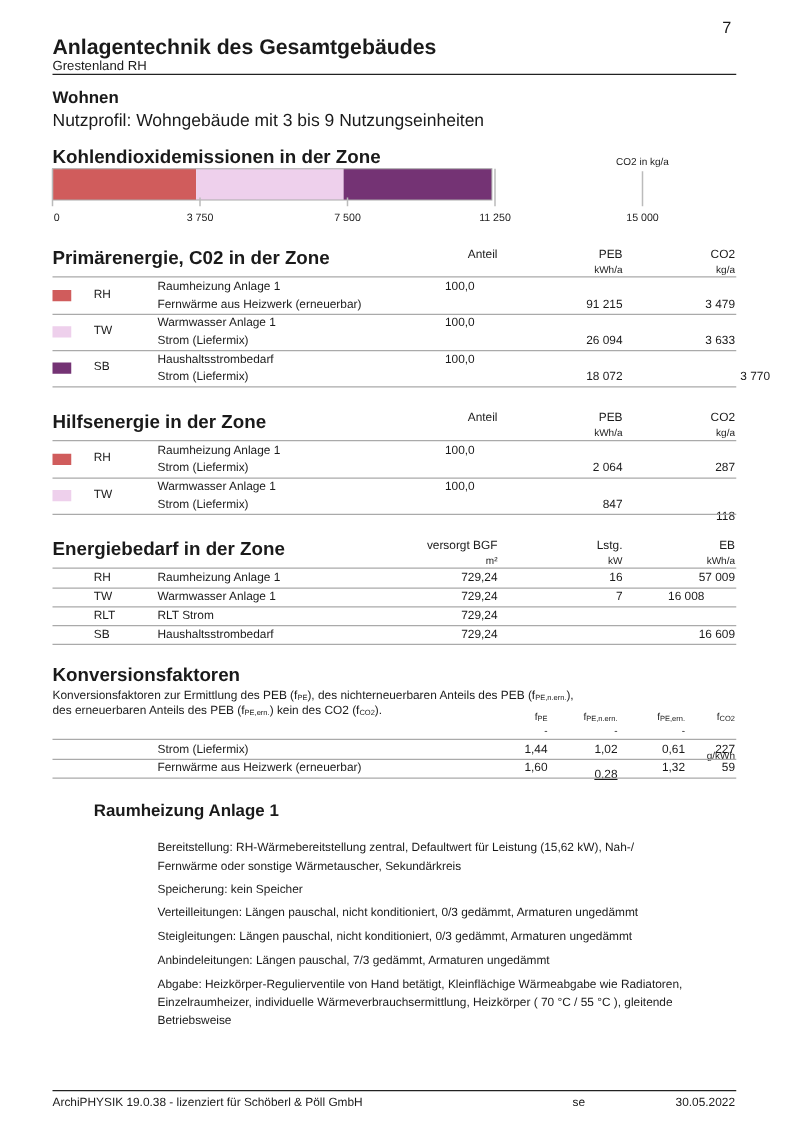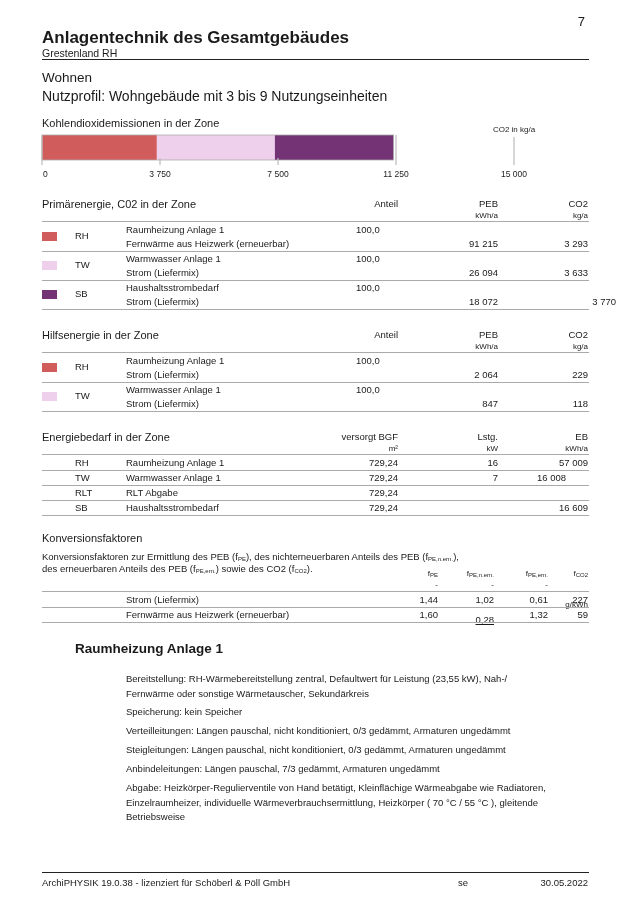--- a/index.html
+++ b/index.html
@@ -2,23 +2,23 @@
 <html><head>
 <meta charset="utf-8">
 <style>
   html, body { margin:0; padding:0; background:#fff; }
   body { width:637px; height:900px; position:relative; font-family:"Liberation Sans", sans-serif; color:#1a1a1a; overflow:hidden; }
   .abs { position:absolute; }
   .pagenum { right:52px; top:14px; font-size:13px; }
   .title { left:42px; top:28px; font-size:17px; font-weight:bold; }
   .subtitle { left:42px; top:47px; font-size:10.5px; }
   .hr-main { left:42px; width:547px; top:59px; height:0; border-top:1.5px solid #222; }
-  .zone-title { left:42px; top:70px; font-size:13.5px; font-weight:normal; }
+  .zone-title { left:42px; top:70px; font-size:13.5px; font-weight:bold; }
   .zone-sub { left:42px; top:88px; font-size:14px; }
-  .sect-h { font-size:11px; font-weight:normal; }
+  .sect-h { font-size:15px; font-weight:bold; }
   .small { font-size:9.5px; }
   .tiny { font-size:8px; }
   .right { text-align:right; }
   .hr { left:42px; width:547px; height:0; border-top:1.5px solid #aaa; }
   .swatch { width:15px; height:9px; }
   .raum-title { left:75px; top:641px; font-size:13.5px; font-weight:bold; }
   .para { left:126px; width:430px; font-size:9.5px; line-height:14.5px; }
   .hr-foot { left:42px; width:547px; top:872px; height:0; border-top:1.5px solid #222; }
   sub.f { font-size:6px; vertical-align:-1px; }
 </style>
@@ -64,21 +64,21 @@
 <div class="abs tiny right" style="left:530px; width:58px; top:211px;">kg/a</div>
 <div class="abs hr" style="top:221px;"></div>
 
 <div id="primaer-rows">
     <div class="abs swatch" style="left:42px; top:232px; background:#d05c5c;"></div>
     <div class="abs small" style="left:75px; top:230px;">RH</div>
     <div class="abs small" style="left:126px; top:224px;">Raumheizung Anlage 1</div>
     <div class="abs small" style="left:126px; top:238px;">Fernwärme aus Heizwerk (erneuerbar)</div>
     <div class="abs small" style="left:356px; top:224px;">100,0</div>
     <div class="abs small right" style="left:420px; width:78px; top:238px;">91 215</div>
-    <div class="abs small right" style="left:510px; width:78px; top:238px;">3 293</div>
+    <div class="abs small right" style="left:510px; width:78px; top:238px;">3 479</div>
     <div class="abs hr" style="top:251px;"></div>
     <div class="abs swatch" style="left:42px; top:261px; background:#eed0ec;"></div>
     <div class="abs small" style="left:75px; top:259px;">TW</div>
     <div class="abs small" style="left:126px; top:253px;">Warmwasser Anlage 1</div>
     <div class="abs small" style="left:126px; top:267px;">Strom (Liefermix)</div>
     <div class="abs small" style="left:356px; top:253px;">100,0</div>
     <div class="abs small right" style="left:420px; width:78px; top:267px;">26 094</div>
     <div class="abs small right" style="left:510px; width:78px; top:267px;">3 633</div>
     <div class="abs hr" style="top:280px;"></div>
     <div class="abs swatch" style="left:42px; top:290px; background:#743374;"></div>
@@ -99,29 +99,29 @@
 <div class="abs tiny right" style="left:530px; width:58px; top:342px;">kg/a</div>
 <div class="abs hr" style="top:352px;"></div>
 
 <div id="hilf-rows">
     <div class="abs swatch" style="left:42px; top:363px; background:#d05c5c;"></div>
     <div class="abs small" style="left:75px; top:361px;">RH</div>
     <div class="abs small" style="left:126px; top:355px;">Raumheizung Anlage 1</div>
     <div class="abs small" style="left:126px; top:369px;">Strom (Liefermix)</div>
     <div class="abs small" style="left:356px; top:355px;">100,0</div>
     <div class="abs small right" style="left:420px; width:78px; top:369px;">2 064</div>
-    <div class="abs small right" style="left:510px; width:78px; top:369px;">229</div>
+    <div class="abs small right" style="left:510px; width:78px; top:369px;">287</div>
     <div class="abs hr" style="top:382px;"></div>
     <div class="abs swatch" style="left:42px; top:392px; background:#eed0ec;"></div>
     <div class="abs small" style="left:75px; top:390px;">TW</div>
     <div class="abs small" style="left:126px; top:384px;">Warmwasser Anlage 1</div>
     <div class="abs small" style="left:126px; top:398px;">Strom (Liefermix)</div>
     <div class="abs small" style="left:356px; top:384px;">100,0</div>
     <div class="abs small right" style="left:420px; width:78px; top:398px;">847</div>
-    <div class="abs small right" style="left:510px; width:78px; top:398px;">118</div>
+    <div class="abs small right" style="left:510px; width:78px; top:408px;">118</div>
     <div class="abs hr" style="top:411px;"></div>
   </div>
 
 <div class="abs sect-h" style="left:42px; top:431px;">Energiebedarf in der Zone</div>
 <div class="abs small right" style="left:300px; width:98px; top:431px;">versorgt BGF</div>
 <div class="abs tiny right" style="left:300px; width:98px; top:444px;">m²</div>
 <div class="abs small right" style="left:440px; width:58px; top:431px;">Lstg.</div>
 <div class="abs tiny right" style="left:440px; width:58px; top:444px;">kW</div>
 <div class="abs small right" style="left:530px; width:58px; top:431px;">EB</div>
 <div class="abs tiny right" style="left:530px; width:58px; top:444px;">kWh/a</div>
@@ -131,39 +131,39 @@
     <div class="abs small" style="left:75px; top:457px;">RH</div>
     <div class="abs small" style="left:126px; top:457px;">Raumheizung Anlage 1</div>
     <div class="abs small right" style="left:300px; width:98px; top:457px;">729,24</div>
     <div class="abs small right" style="left:440px; width:58px; top:457px;">16</div>
     <div class="abs small right" style="left:510px; width:78px; top:457px;">57 009</div>
     <div class="abs hr" style="top:470px;"></div>
     <div class="abs small" style="left:75px; top:472px;">TW</div>
     <div class="abs small" style="left:126px; top:472px;">Warmwasser Anlage 1</div>
     <div class="abs small right" style="left:300px; width:98px; top:472px;">729,24</div>
     <div class="abs small right" style="left:440px; width:58px; top:472px;">7</div>
-    <div class="abs small right" style="left:488px; width:78px; top:472px;">16 008</div>
+    <div class="abs small right" style="left:510px; width:78px; top:472px;text-align:center;">16 008</div>
     <div class="abs hr" style="top:485px;"></div>
     <div class="abs small" style="left:75px; top:487px;">RLT</div>
-    <div class="abs small" style="left:126px; top:487px;">RLT Abgabe</div>
+    <div class="abs small" style="left:126px; top:487px;">RLT Strom</div>
     <div class="abs small right" style="left:300px; width:98px; top:487px;">729,24</div>
     <div class="abs small right" style="left:440px; width:58px; top:487px;"></div>
     <div class="abs small right" style="left:510px; width:78px; top:487px;"></div>
     <div class="abs hr" style="top:500px;"></div>
     <div class="abs small" style="left:75px; top:502px;">SB</div>
     <div class="abs small" style="left:126px; top:502px;">Haushaltsstrombedarf</div>
     <div class="abs small right" style="left:300px; width:98px; top:502px;">729,24</div>
     <div class="abs small right" style="left:440px; width:58px; top:502px;"></div>
     <div class="abs small right" style="left:510px; width:78px; top:502px;">16 609</div>
     <div class="abs hr" style="top:515px;"></div>
   </div>
 
 <div class="abs sect-h" style="left:42px; top:532px;">Konversionsfaktoren</div>
 <div class="abs small" style="left:42px; top:551px; white-space:nowrap;"><span>Konversionsfaktoren zur Ermittlung des PEB (f</span><sub class="f">PE</sub><span>), des nichterneuerbaren Anteils des PEB (f</span><sub class="f">PE,n.ern.</sub><span>),</span></div>
-<div class="abs small" style="left:42px; top:563px; white-space:nowrap;"><span>des erneuerbaren Anteils des PEB (f</span><sub class="f">PE,ern.</sub><span>) sowie des CO2 (f</span><sub class="f">CO2</sub><span>).</span></div>
+<div class="abs small" style="left:42px; top:563px; white-space:nowrap;"><span>des erneuerbaren Anteils des PEB (f</span><sub class="f">PE,ern.</sub><span>) kein des CO2 (f</span><sub class="f">CO2</sub><span>).</span></div>
 
 <div id="konv-headers">
     <div class="abs right" style="left:388px; width:50px; top:569px; font-size:8px;"><span>f</span><sub class="f">PE</sub></div>
     <div class="abs tiny right" style="left:388px; width:50px; top:580px;">-</div>
     <div class="abs right" style="left:444px; width:50px; top:569px; font-size:8px;"><span>f</span><sub class="f">PE,n.ern.</sub></div>
     <div class="abs tiny right" style="left:444px; width:50px; top:580px;">-</div>
     <div class="abs right" style="left:498px; width:50px; top:569px; font-size:8px;"><span>f</span><sub class="f">PE,ern.</sub></div>
     <div class="abs tiny right" style="left:498px; width:50px; top:580px;">-</div>
     <div class="abs right" style="left:538px; width:50px; top:569px; font-size:8px;"><span>f</span><sub class="f">CO2</sub></div>
     <div class="abs tiny right" style="left:538px; width:50px; top:580px;margin-top:20px;">g/kWh</div>
@@ -179,21 +179,21 @@
     <div class="abs small" style="left:126px; top:609px;">Fernwärme aus Heizwerk (erneuerbar)</div>
     <div class="abs small right" style="left:388px; width:50px; top:609px;">1,60</div>
     <div class="abs small right" style="left:444px; width:50px; top:614px;text-decoration:underline;">0,28</div>
     <div class="abs small right" style="left:498px; width:50px; top:609px;">1,32</div>
     <div class="abs small right" style="left:538px; width:50px; top:609px;">59</div>
     <div class="abs hr" style="top:622px;"></div>
   </div>
 
 <div class="abs raum-title">Raumheizung Anlage 1</div>
 <div id="raum-paras">
-    <div class="abs para" style="top:672px;">Bereitstellung: RH-Wärmebereitstellung zentral, Defaultwert für Leistung  (23,55 kW), Nah-/ Fernwärme oder sonstige Wärmetauscher, Sekundärkreis</div>
+    <div class="abs para" style="top:672px;">Bereitstellung: RH-Wärmebereitstellung zentral, Defaultwert für Leistung  (15,62 kW), Nah-/ Fernwärme oder sonstige Wärmetauscher, Sekundärkreis</div>
     <div class="abs para" style="top:705px;">Speicherung: kein Speicher</div>
     <div class="abs para" style="top:724px;">Verteilleitungen: Längen pauschal, nicht konditioniert, 0/3 gedämmt, Armaturen ungedämmt</div>
     <div class="abs para" style="top:743px;">Steigleitungen: Längen pauschal, nicht konditioniert, 0/3 gedämmt, Armaturen ungedämmt</div>
     <div class="abs para" style="top:762px;">Anbindeleitungen: Längen pauschal, 7/3 gedämmt, Armaturen ungedämmt</div>
     <div class="abs para" style="top:781px;">Abgabe: Heizkörper-Regulierventile von Hand betätigt, Kleinflächige Wärmeabgabe wie Radiatoren, Einzelraumheizer, individuelle Wärmeverbrauchsermittlung, Heizkörper ( 70 °C / 55 °C ), gleitende Betriebsweise</div>
   </div>
 
 <div class="abs hr-foot"></div>
 <div class="abs small" style="left:42px; top:877px;">ArchiPHYSIK 19.0.38 - lizenziert für Schöberl &amp; Pöll GmbH</div>
 <div class="abs small" style="left:458px; top:877px;">se</div>

